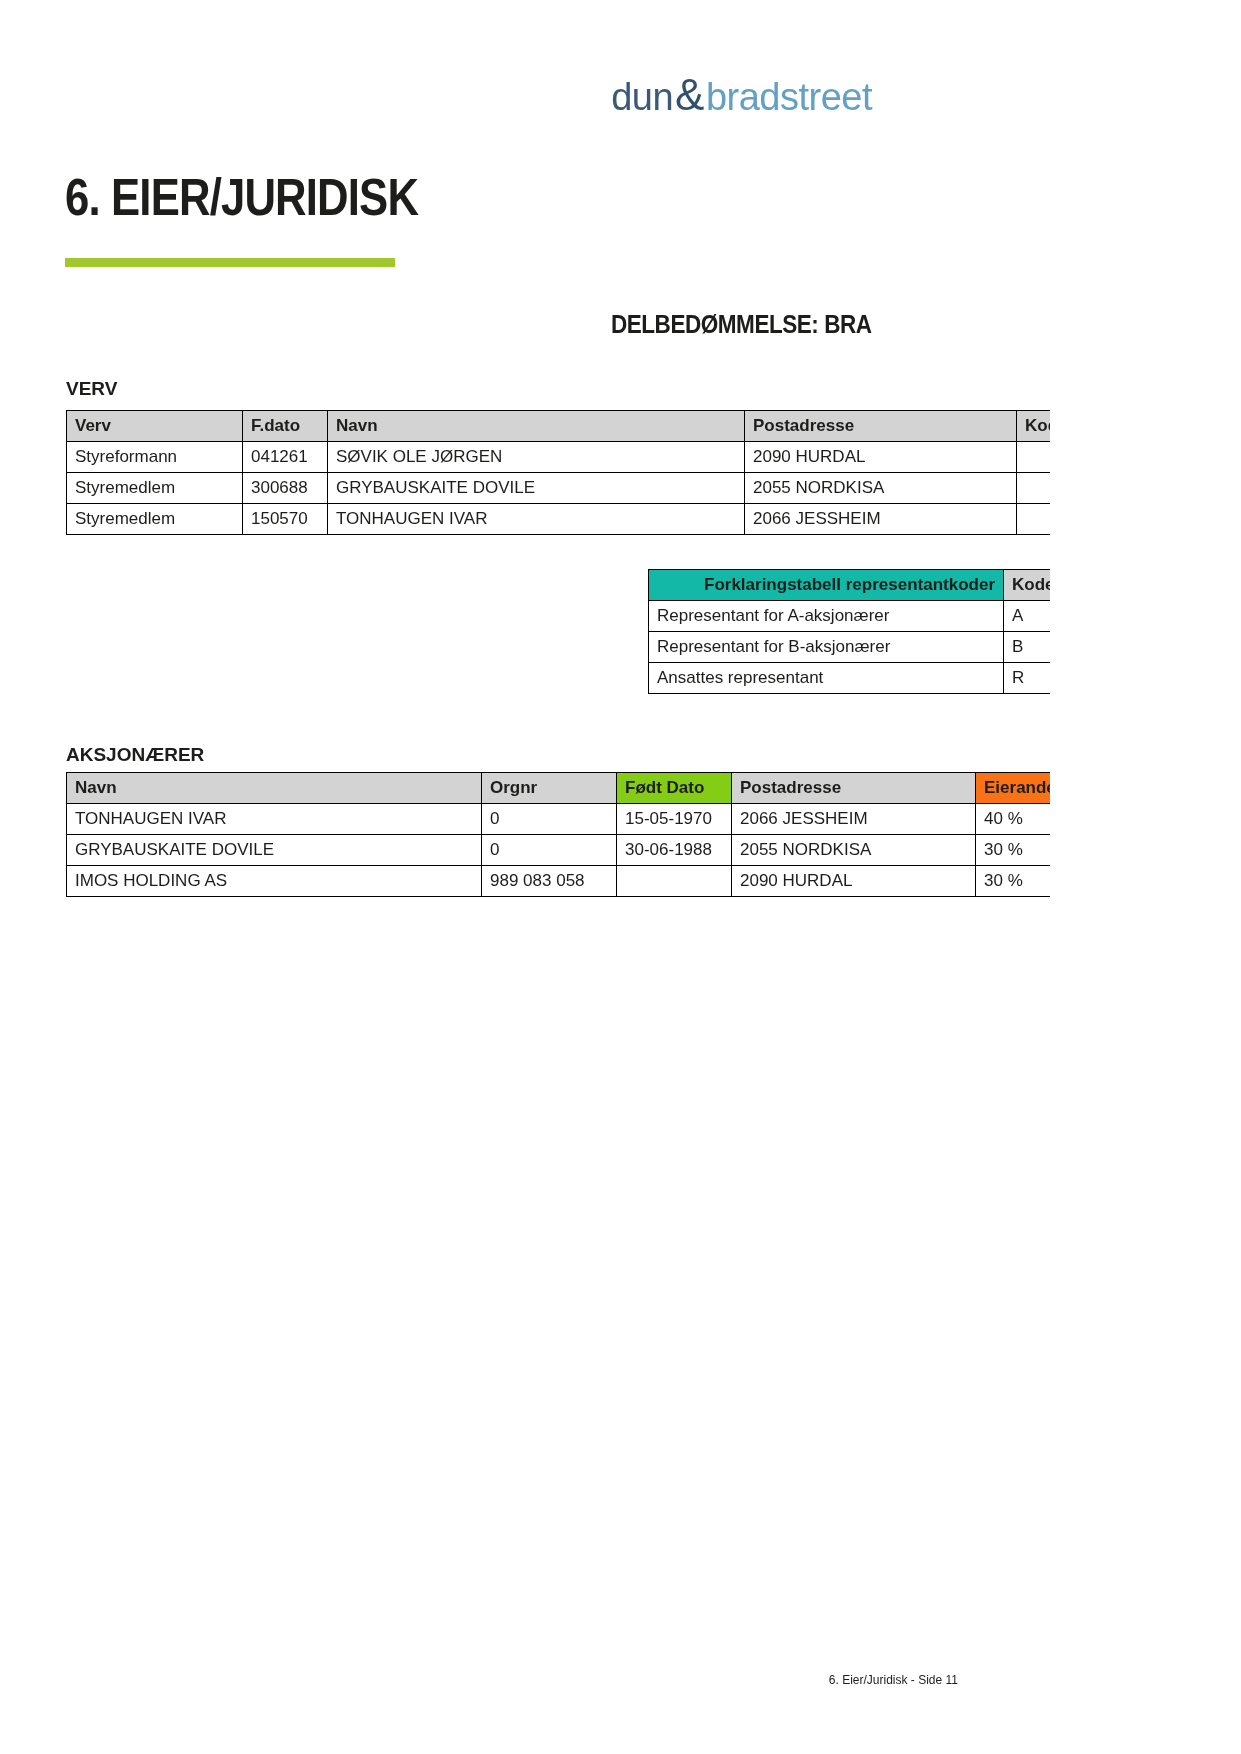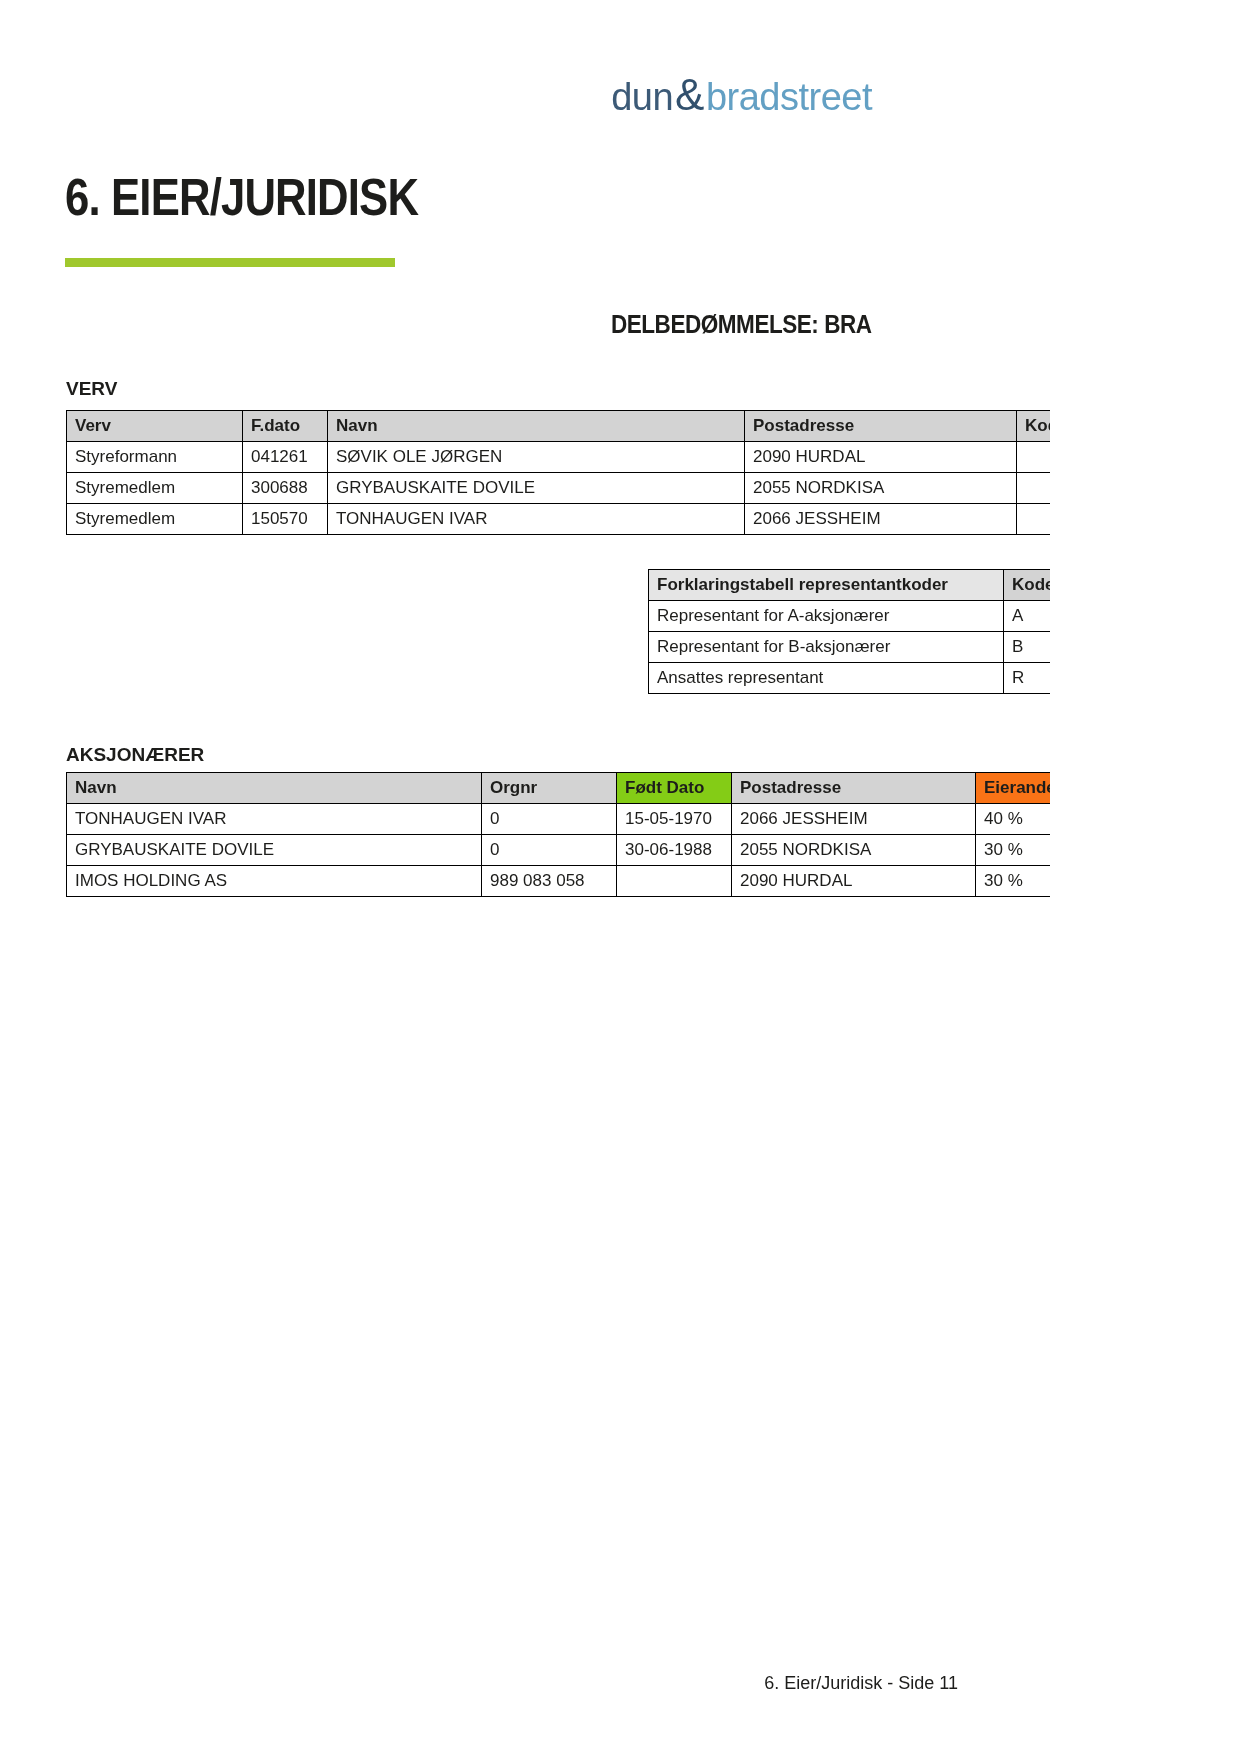--- a/index.html
+++ b/index.html
@@ -97,21 +97,21 @@
 
   .verv-table { top: 410px; left: 66px; width: 1001px; }
   .fork-table { top: 569px; left: 648px; width: 419px; }
   .aksj-table { top: 772px; left: 66px; width: 1001px; }
 
   
   .footer {
     position: absolute;
     top: 1673px;
     right: 92px;
-    font-size: 18px;
+    font-size: 12px;
     color: #1d1d1b;
     white-space: nowrap;
   }
 </style>
 </head>
 <body>
 
 <div class="page">
 
   <div class="logo">
@@ -168,21 +168,21 @@
       </tbody>
     </table>
 
   <table class="tbl fork-table">
     <colgroup>
       <col style="width:355px">
         <col style="width:64px">
     </colgroup>
   <thead>
         <tr>
-          <th style="background: #e5e5e5;">Forklaringstabell representantkoder</th>
+          <th style="background: #14b8a6; text-align: right;">Forklaringstabell representantkoder</th>
           <th style="background: rgb(211, 211, 211);">Kode</th>
         </tr>
       </thead>
       <tbody>
         <tr>
           <td>Representant for A-aksjonærer</td>
           <td>A</td>
         </tr>
         <tr>
           <td>Representant for B-aksjonærer</td>

